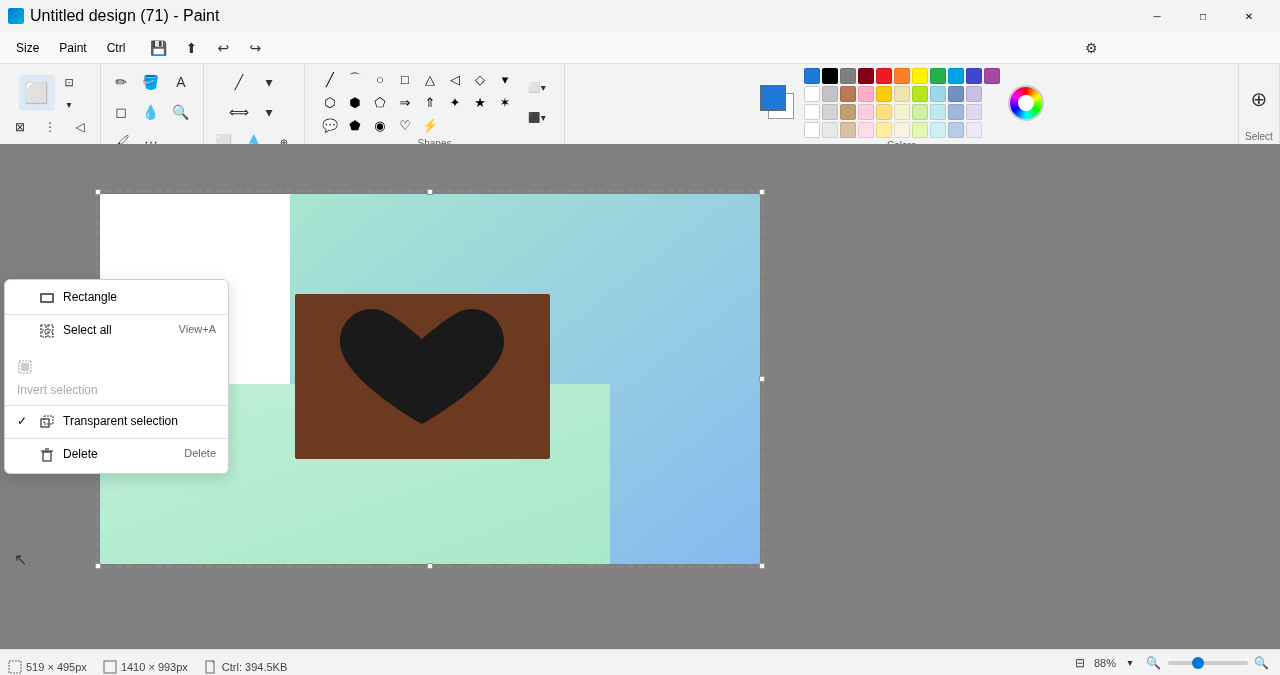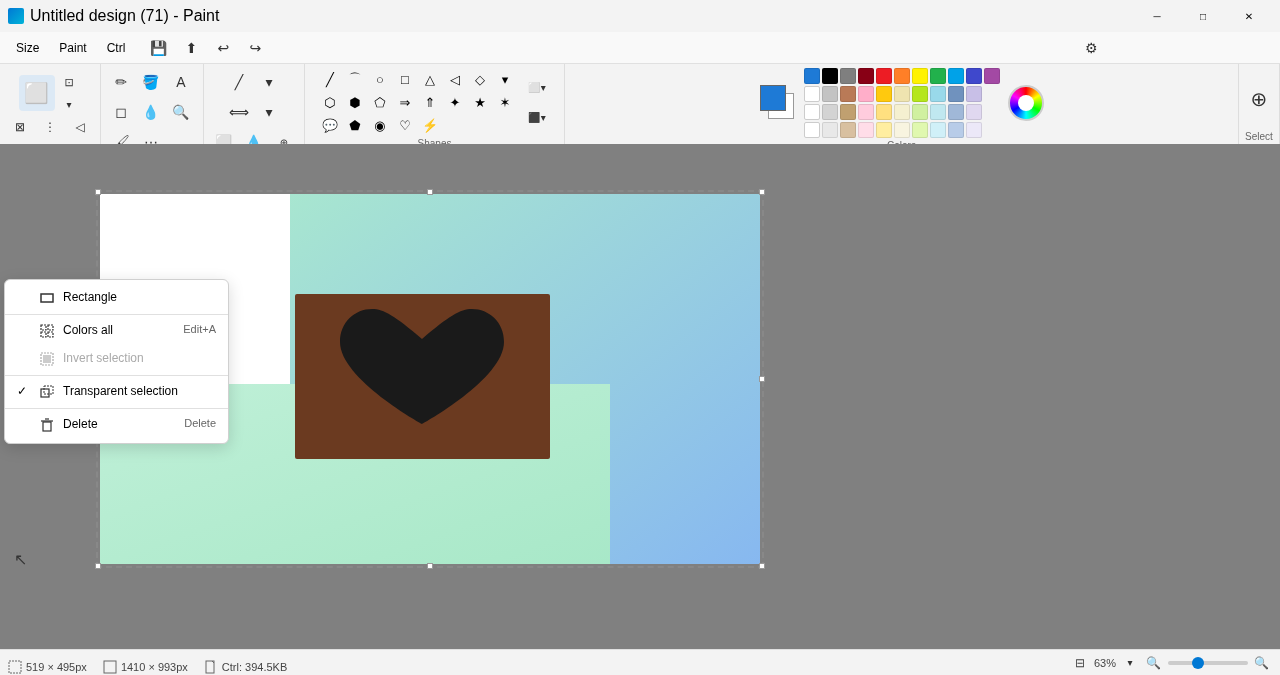--- a/index.html
+++ b/index.html
@@ -114,21 +114,21 @@
     .dropdown-item {
       display: flex;
       align-items: flex-start;
       padding: 6px 12px;
       cursor: pointer;
       font-size: 12px;
       color: #000;
       gap: 8px;
       position: relative;
     }
-    .dropdown-item.disabled { color: #aaa; cursor: default; }
+    .dropdown-item.disabled { color: #aaa; cursor: default; flex-direction: column; }
     .dropdown-item .shortcut {
       margin-left: auto;
       color: #666;
       font-size: 11px;
     }
     .dropdown-item .check-mark {
       width: 14px;
       font-size: 12px;
       color: #000;
     }
@@ -502,22 +502,22 @@
         <div class="dropdown-item">
           <span class="check-mark"></span>
           <span class="item-icon">
             <svg width="14" height="14" viewBox="0 0 14 14">
               <rect x="1" y="1" width="5" height="5" fill="none" stroke="#333" stroke-width="1.2" stroke-dasharray="2,1"></rect>
               <rect x="8" y="1" width="5" height="5" fill="none" stroke="#333" stroke-width="1.2" stroke-dasharray="2,1"></rect>
               <rect x="1" y="8" width="5" height="5" fill="none" stroke="#333" stroke-width="1.2" stroke-dasharray="2,1"></rect>
               <rect x="8" y="8" width="5" height="5" fill="none" stroke="#333" stroke-width="1.2" stroke-dasharray="2,1"></rect>
             </svg>
           </span>
-          <span>Colors all</span>
-          <span class="shortcut">Edit+A</span>
+          <span>Select all</span>
+          <span class="shortcut">View+A</span>
         </div>
 
         <div class="dropdown-item disabled">
           <span class="check-mark"></span>
           <span class="item-icon">
             <svg width="14" height="14" viewBox="0 0 14 14">
               <rect x="1" y="1" width="12" height="12" fill="none" stroke="#aaa" stroke-width="1.2" stroke-dasharray="2,1"></rect>
               <rect x="3" y="3" width="8" height="8" fill="#ccc" stroke="none"></rect>
             </svg>
           </span>
@@ -573,21 +573,21 @@
     <div class="status-item">
       <svg width="14" height="14" viewBox="0 0 14 14">
         <rect x="2" y="1" width="8" height="12" fill="none" stroke="#666" stroke-width="1"></rect>
         <path d="M8,1 L10,3" fill="none" stroke="#666" stroke-width="1"></path>
       </svg>
       <span>Ctrl: 394.5KB</span>
     </div>
 
     <div class="zoom-area">
       <div class="zoom-btn" title="Fit to window">⊟</div>
-      <span>63%</span>
+      <span>88%</span>
       <div class="tool-btn" style="width:20px;height:20px;font-size:10px;">▾</div>
       <div class="zoom-btn">🔍</div>
       <div class="zoom-slider">
         <div class="zoom-thumb"></div>
       </div>
       <div class="zoom-btn">🔍</div>
     </div>
   </div>
 </div>
 

